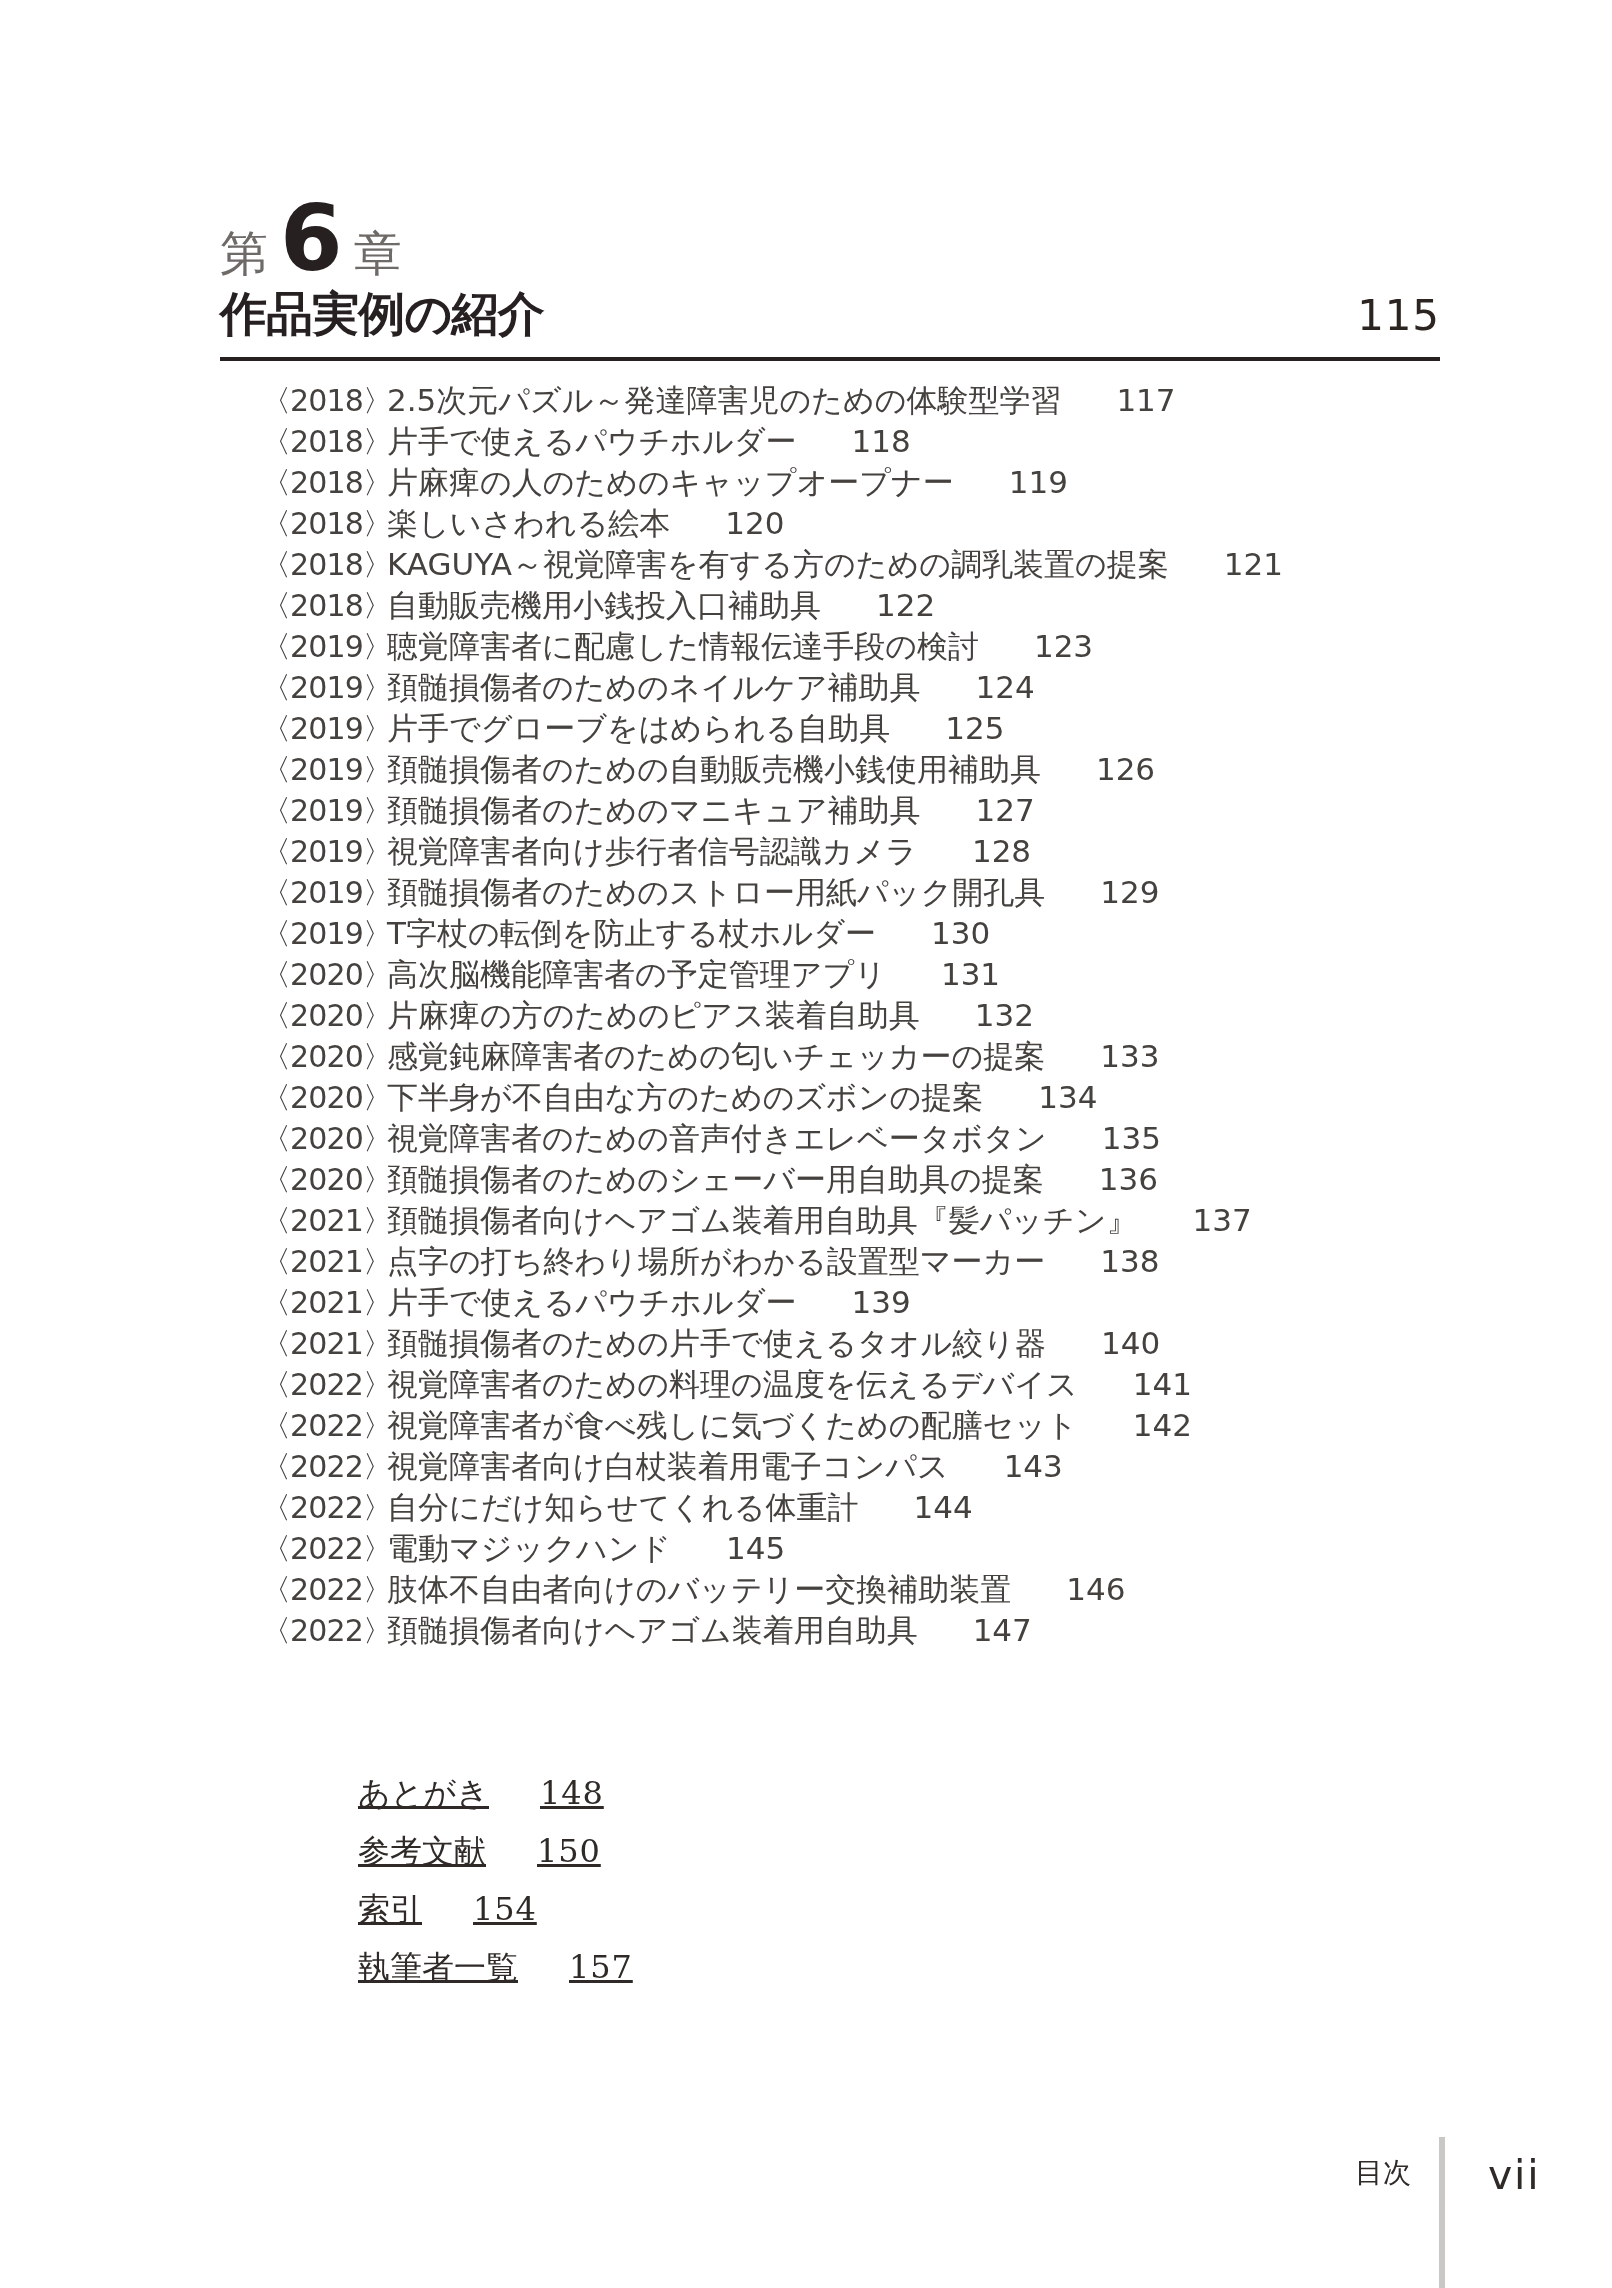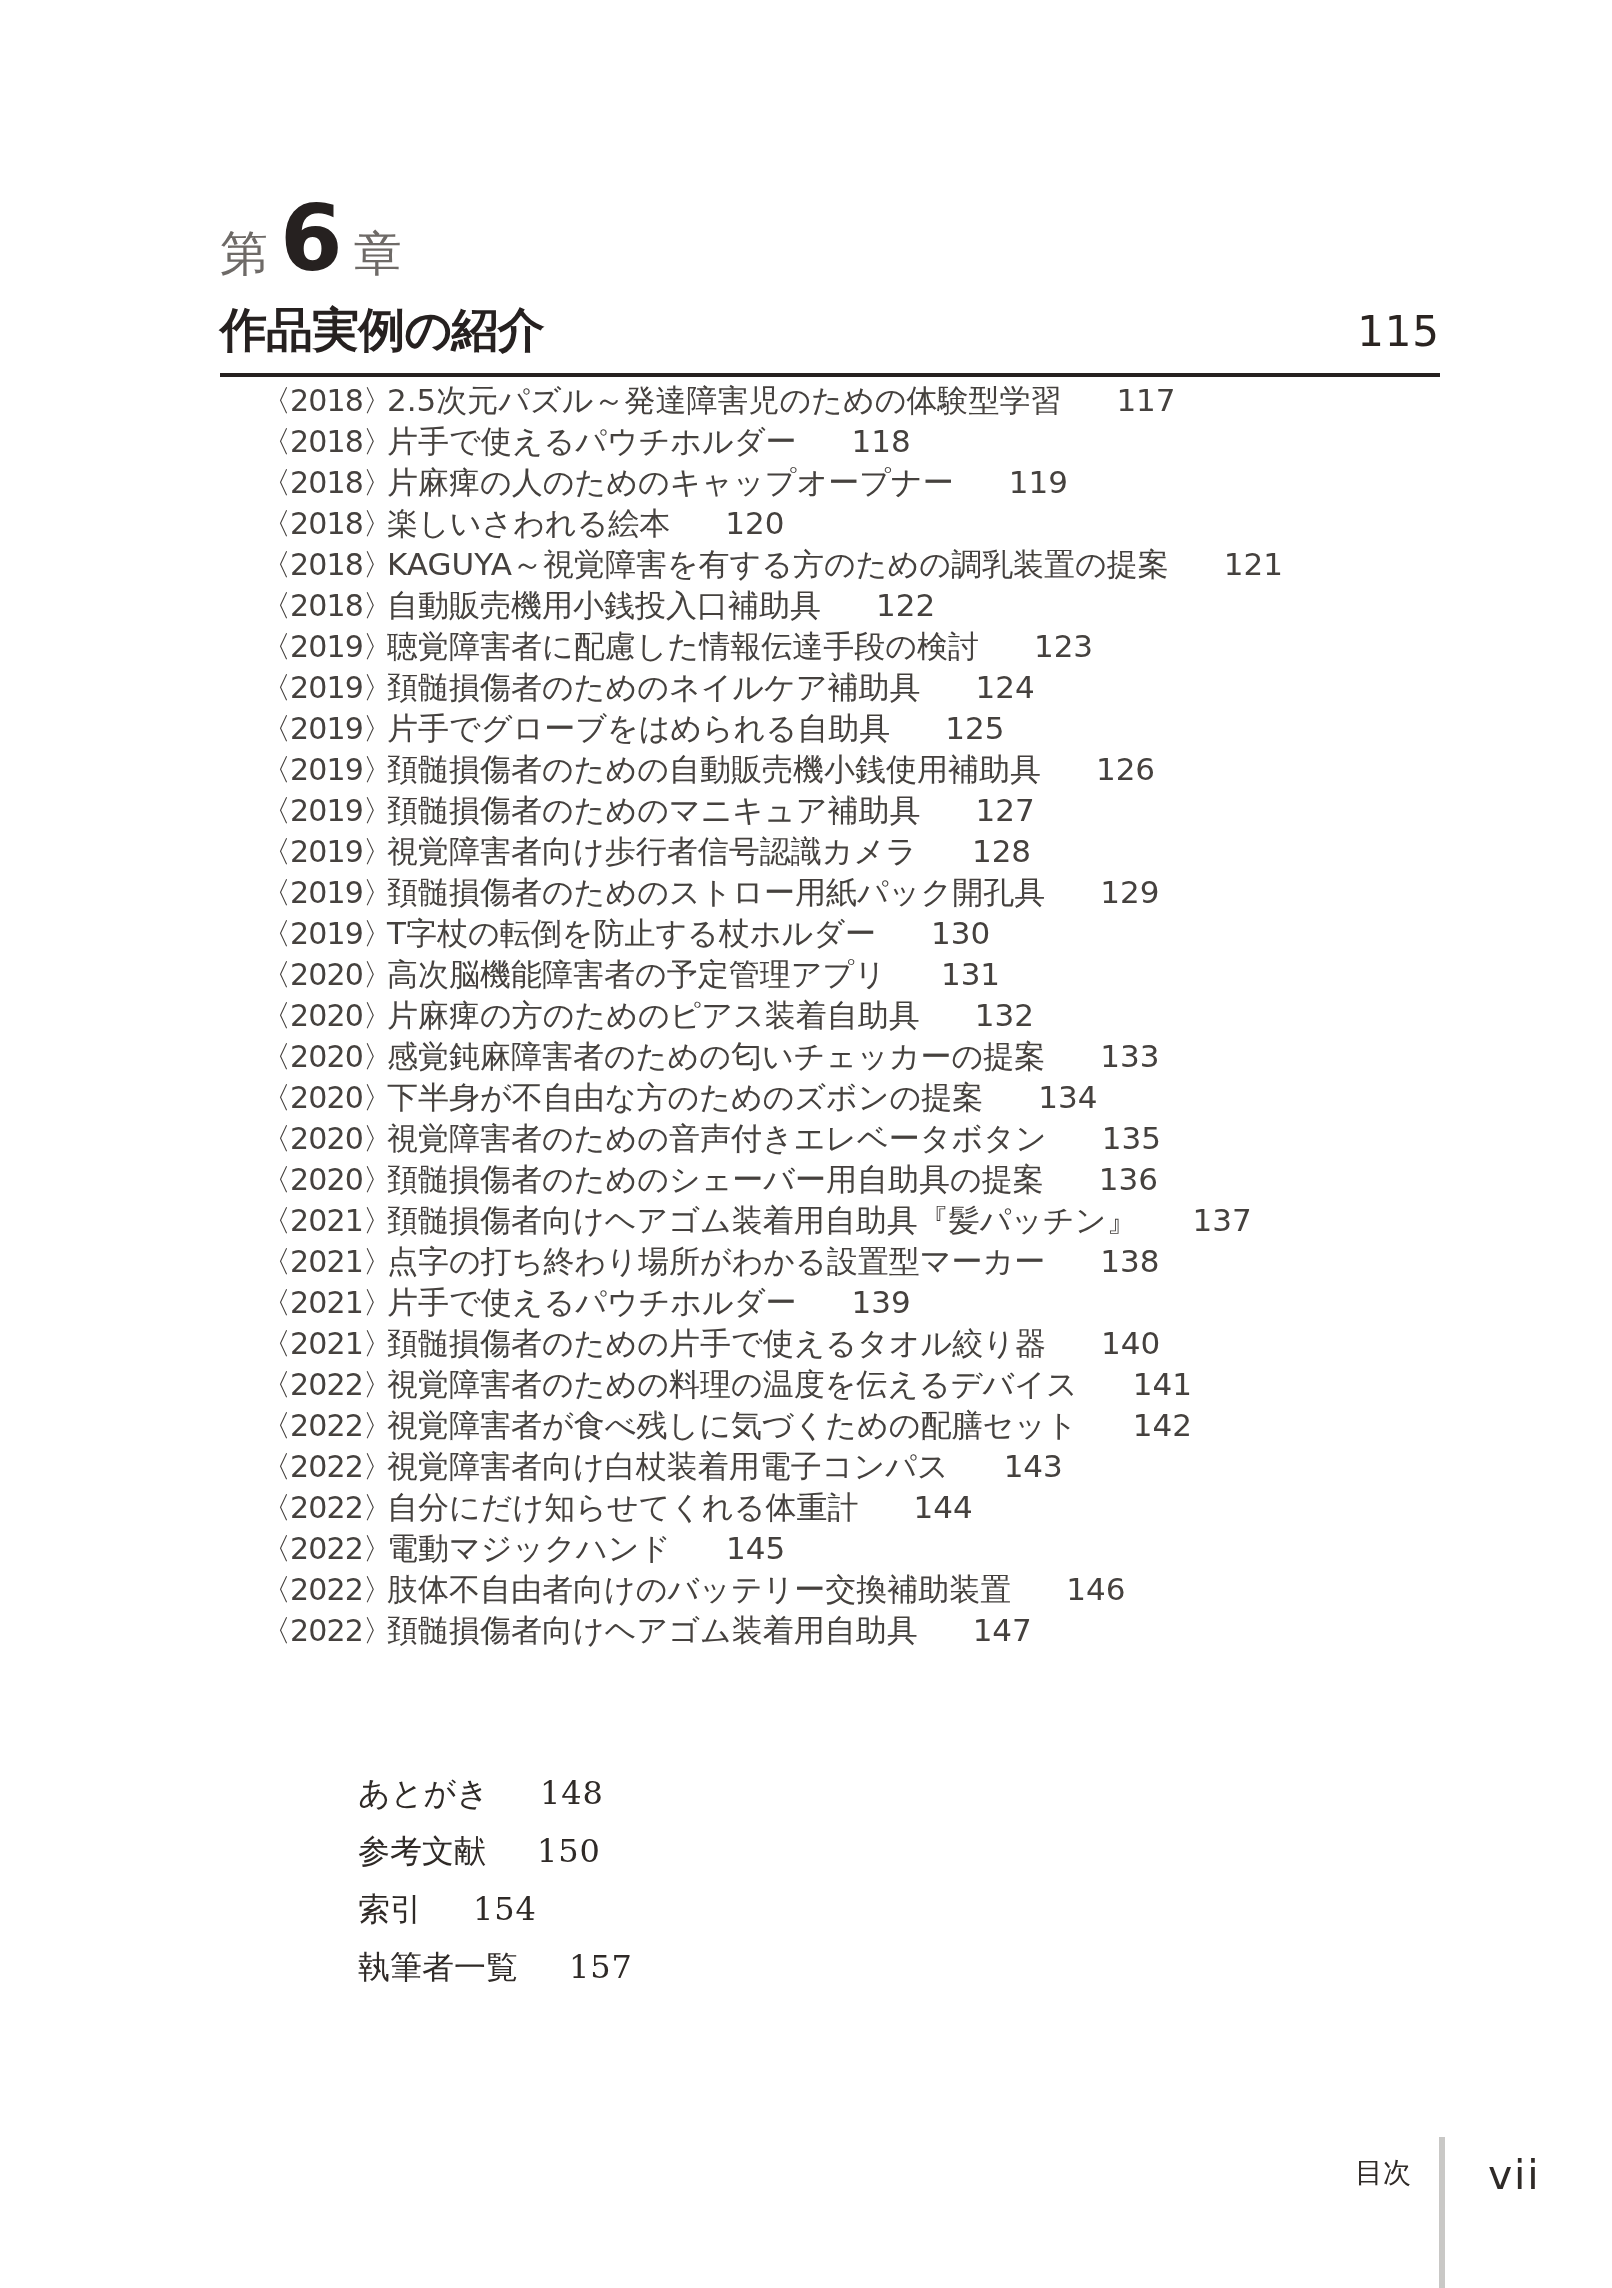--- a/index.html
+++ b/index.html
@@ -9,39 +9,39 @@
     -webkit-font-smoothing:antialiased;
   }
   .page{position:relative;width:1612px;height:2289px;background:#ffffff;overflow:hidden;}
 
   
   .header{position:absolute;left:220px;top:194px;width:1220px;}
   .chapter-line{display:flex;align-items:baseline;height:76px;color:#6e6a67;}
   .ch-prefix{font-size:48px;line-height:1;}
   .ch-num{font-size:90px;line-height:1;font-weight:bold;color:#262120;margin:0 12px;letter-spacing:-0.9px;}
   .ch-suffix{font-size:48px;line-height:1;}
-  .title-row{display:flex;justify-content:space-between;align-items:baseline;margin-top:32px;gap:41px;}
+  .title-row{display:flex;justify-content:space-between;align-items:baseline;margin-top:16px;gap:41px;}
   .chapter-title{margin:0;font-size:47px;line-height:1.2;font-weight:bold;color:#262120;letter-spacing:-0.9px;}
   .chapter-page{font-size:42px;color:#2b2421;letter-spacing:0.9px;}
   .header-rule{height:3.7px;background:#262120;margin-top:14.8px;}
 
   
   .toc{position:absolute;left:261px;top:380px;width:1274px;font-size:31px;line-height:41px;color:#45413e;}
   .toc-row{display:flex;align-items:center;white-space:nowrap;}
   .toc-year{flex:0 0 126px;width:126px;font-size:30px;letter-spacing:-0.9px;}
   .toc-title{flex:0 0 auto;letter-spacing:0;}
   .toc-page{margin-left:55px;font-size:31px;color:#45413e;}
 
   
   .backmatter{
     position:absolute;left:358px;top:1764px;
     font-family:"DejaVu Serif","Liberation Serif",serif;
     font-size:32px;line-height:58px;color:#2f2a27;
   }
-  .bm-row{display:flex;align-items:flex-end;white-space:nowrap;}
+  .bm-row{display:flex;align-items:flex-end;white-space:nowrap;text-decoration:underline;}
   .bm-page{margin-left:51px;letter-spacing:0.9px;}
 
   
   .footer-label{position:absolute;left:1355px;top:2154px;width:63px;text-align:left;font-size:28px;color:#2f2a27;}
   .footer-rule{position:absolute;left:1439px;top:2137px;width:5.5px;height:152px;background:#c9c8c6;}
   .footer-page{position:absolute;left:1488px;top:2151px;font-size:41px;color:#2f2a27;letter-spacing:1.8px;}
 </style>
 </head>
 <body>
 

